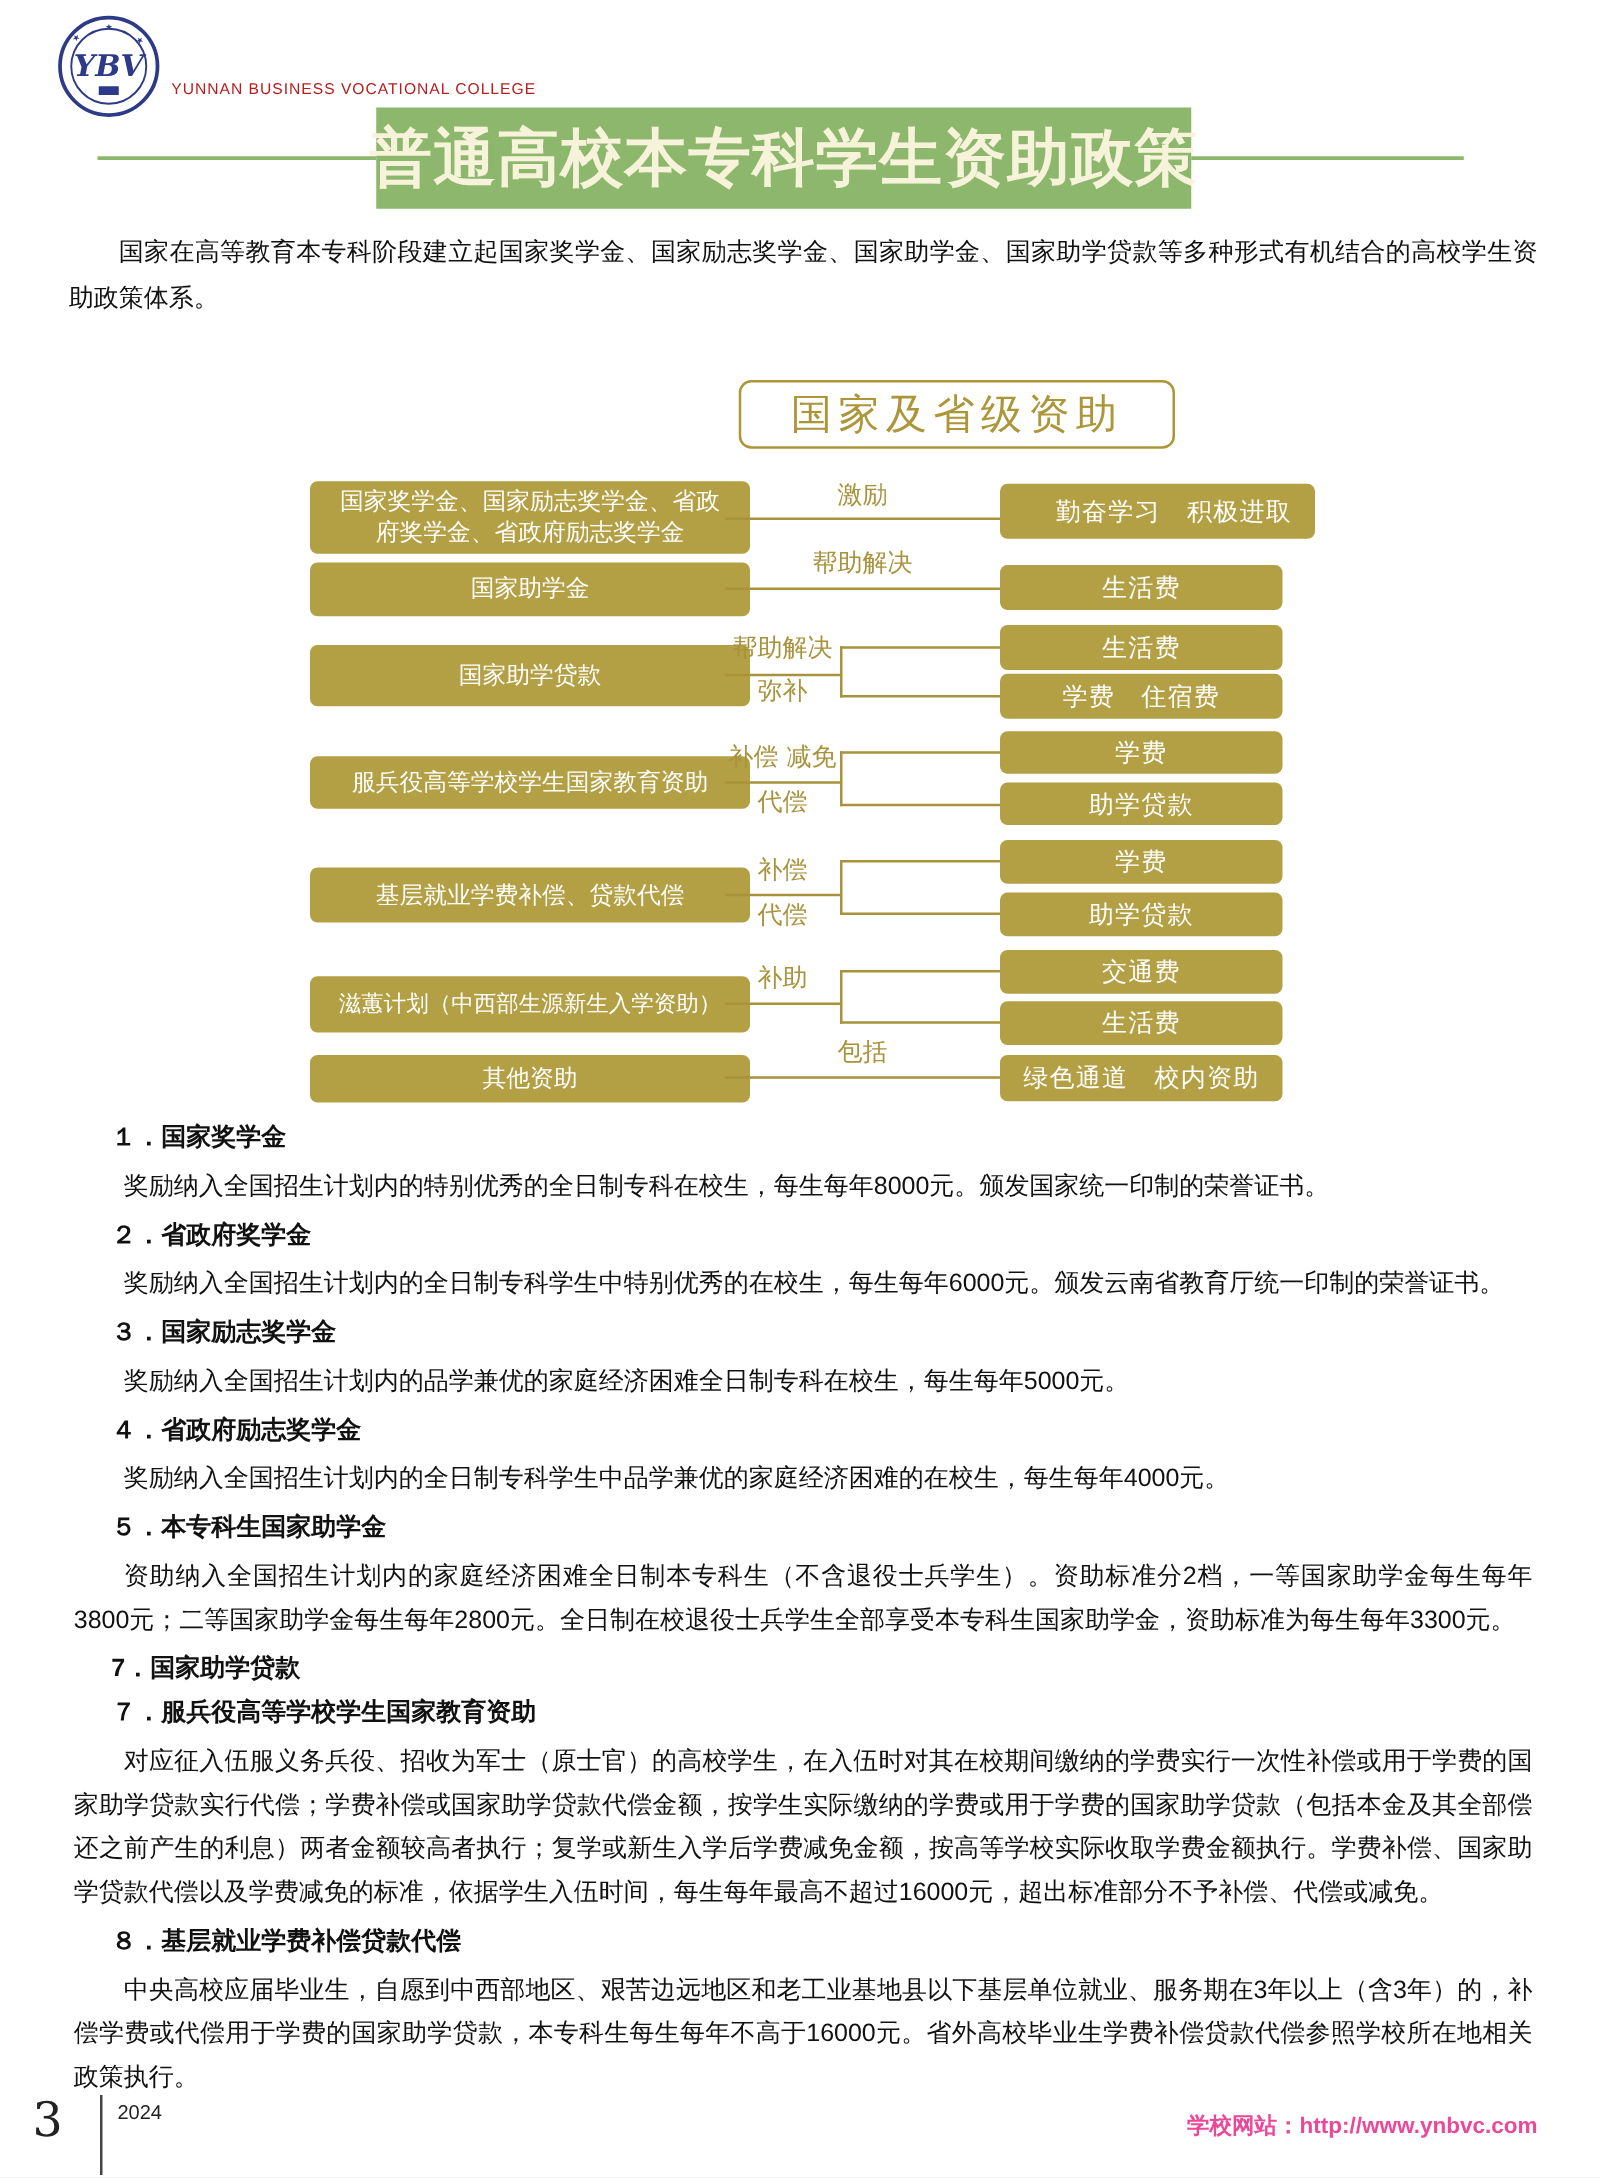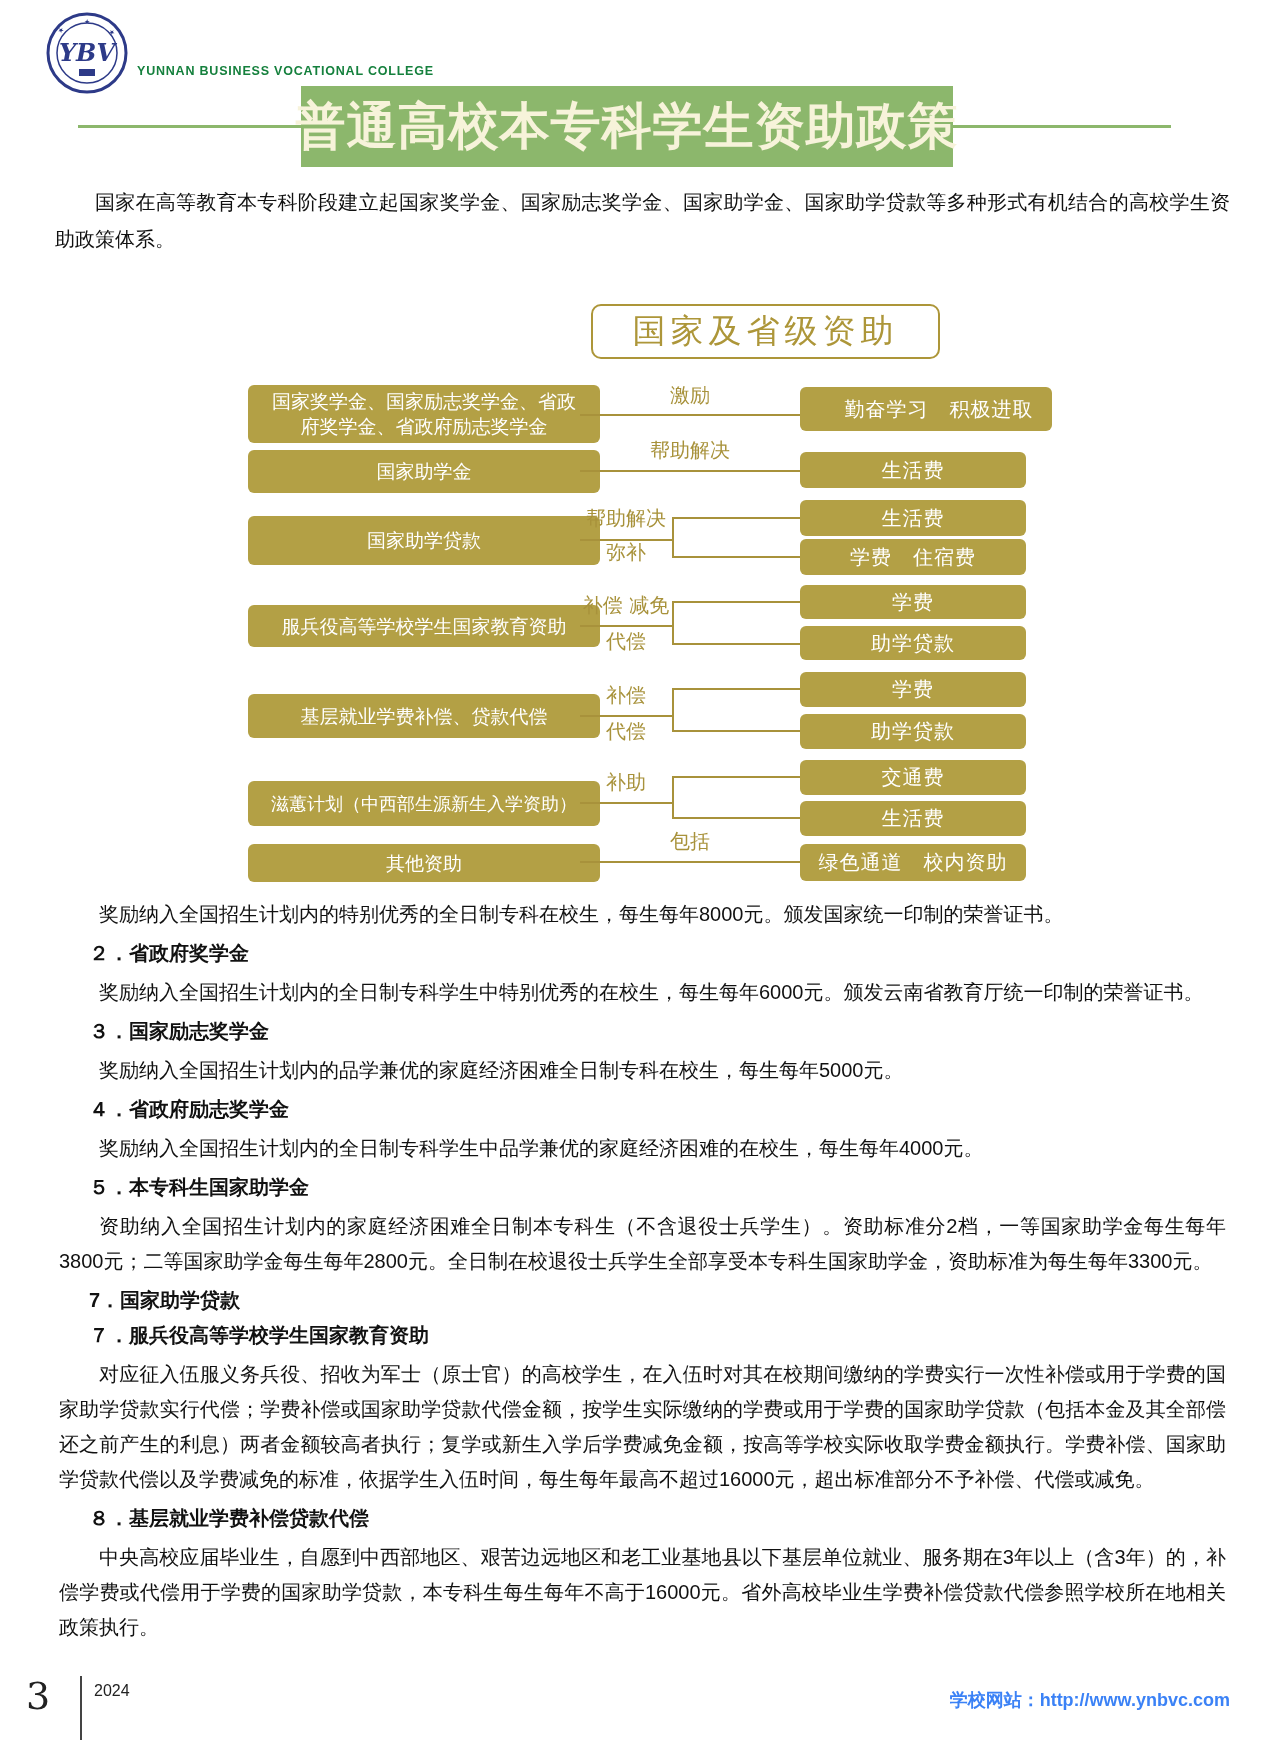--- a/index.html
+++ b/index.html
@@ -10,21 +10,21 @@
   }
   
   .logo { position:absolute; left:46px; top:12px; width:82px; height:82px; }
   .college-name {
     position:absolute; left:134px; top:18px;
     font-family:"DejaVu Serif", serif; font-weight:bold; font-style:italic;
     font-size:36px; letter-spacing:5px; color:#2d3a88;
   }
   .college-en {
     position:absolute; left:137px; top:64px;
-    font-size:12.5px; font-weight:bold; letter-spacing:0.8px; color:#15803d;
+    font-size:12.5px; font-weight:normal; letter-spacing:0.8px; color:#b91c1c;
   }
   
   .banner {
     position:absolute; left:301px; top:86px; width:652px; height:81px;
     background:#8cb76c; display:flex; align-items:center; justify-content:center;
   }
   .banner-text {
     font-family:"DejaVu Serif", serif; font-weight:bold;
     font-size:50px; color:#f7f3da; letter-spacing:1px; white-space:nowrap;
   }
@@ -60,21 +60,21 @@
   .lab-wide { left:580px; width:220px; }  
   .lab-mid  { left:580px; width:92px;  }  
   
   .content { position:absolute; left:55px; top:893px; width:1175px; font-size:20px; line-height:35px; }
   .content h3 { margin:0; padding-left:34px; font-size:20px; font-weight:bold; line-height:35px; }
   .content p  { margin:4px; text-indent:2em; text-align:justify; }
   
   .page-num  { position:absolute; left:26px; top:1674px; font-family:"DejaVu Serif", serif; font-size:38px; color:#222; }
   .foot-rule { position:absolute; left:80px; top:1676px; width:2px; height:64px; background:#444; }
   .year      { position:absolute; left:94px; top:1682px; font-size:16px; color:#222; }
-  .website   { position:absolute; right:50px; top:1688px; font-size:18px; font-weight:bold; color:#3b82f6; }
+  .website   { position:absolute; right:50px; top:1688px; font-size:18px; font-weight:bold; color:#ec4899; }
 </style>
 </head>
 <body>
 
 <div class="page">
 
   <svg class="logo" viewBox="0 0 82 82">
     <circle cx="41" cy="41" r="39" fill="none" stroke="#2d3a88" stroke-width="3"></circle>
     <circle cx="41" cy="41" r="30" fill="none" stroke="#2d3a88" stroke-width="1.5"></circle>
     <text x="14" y="22" font-size="7" fill="#2d3a88" transform="rotate(-40 14 22)">★</text>
@@ -147,20 +147,21 @@
     <div class="box rbox" style="top:801px; height:35px;">生活费</div>
 
     <div class="box lbox" style="top:844px; height:38px;">其他资助</div>
     <div class="clabel lab-wide" style="top:828px;">包括</div>
     <div class="hline" style="top:861px; left:580px; width:220px;"></div>
     <div class="box rbox" style="top:844px; height:37px;">绿色通道　校内资助</div>
 
   </div>
 
   <div class="content">
+    <h3>１．国家奖学金</h3>
     <p>奖励纳入全国招生计划内的特别优秀的全日制专科在校生，每生每年8000元。颁发国家统一印制的荣誉证书。</p>
     <h3>２．省政府奖学金</h3>
     <p>奖励纳入全国招生计划内的全日制专科学生中特别优秀的在校生，每生每年6000元。颁发云南省教育厅统一印制的荣誉证书。</p>
     <h3>３．国家励志奖学金</h3>
     <p>奖励纳入全国招生计划内的品学兼优的家庭经济困难全日制专科在校生，每生每年5000元。</p>
     <h3>４．省政府励志奖学金</h3>
     <p>奖励纳入全国招生计划内的全日制专科学生中品学兼优的家庭经济困难的在校生，每生每年4000元。</p>
     <h3>５．本专科生国家助学金</h3>
     <p>资助纳入全国招生计划内的家庭经济困难全日制本专科生（不含退役士兵学生）。资助标准分2档，一等国家助学金每生每年3800元；二等国家助学金每生每年2800元。全日制在校退役士兵学生全部享受本专科生国家助学金，资助标准为每生每年3300元。</p>
     <h3>7．国家助学贷款</h3>

